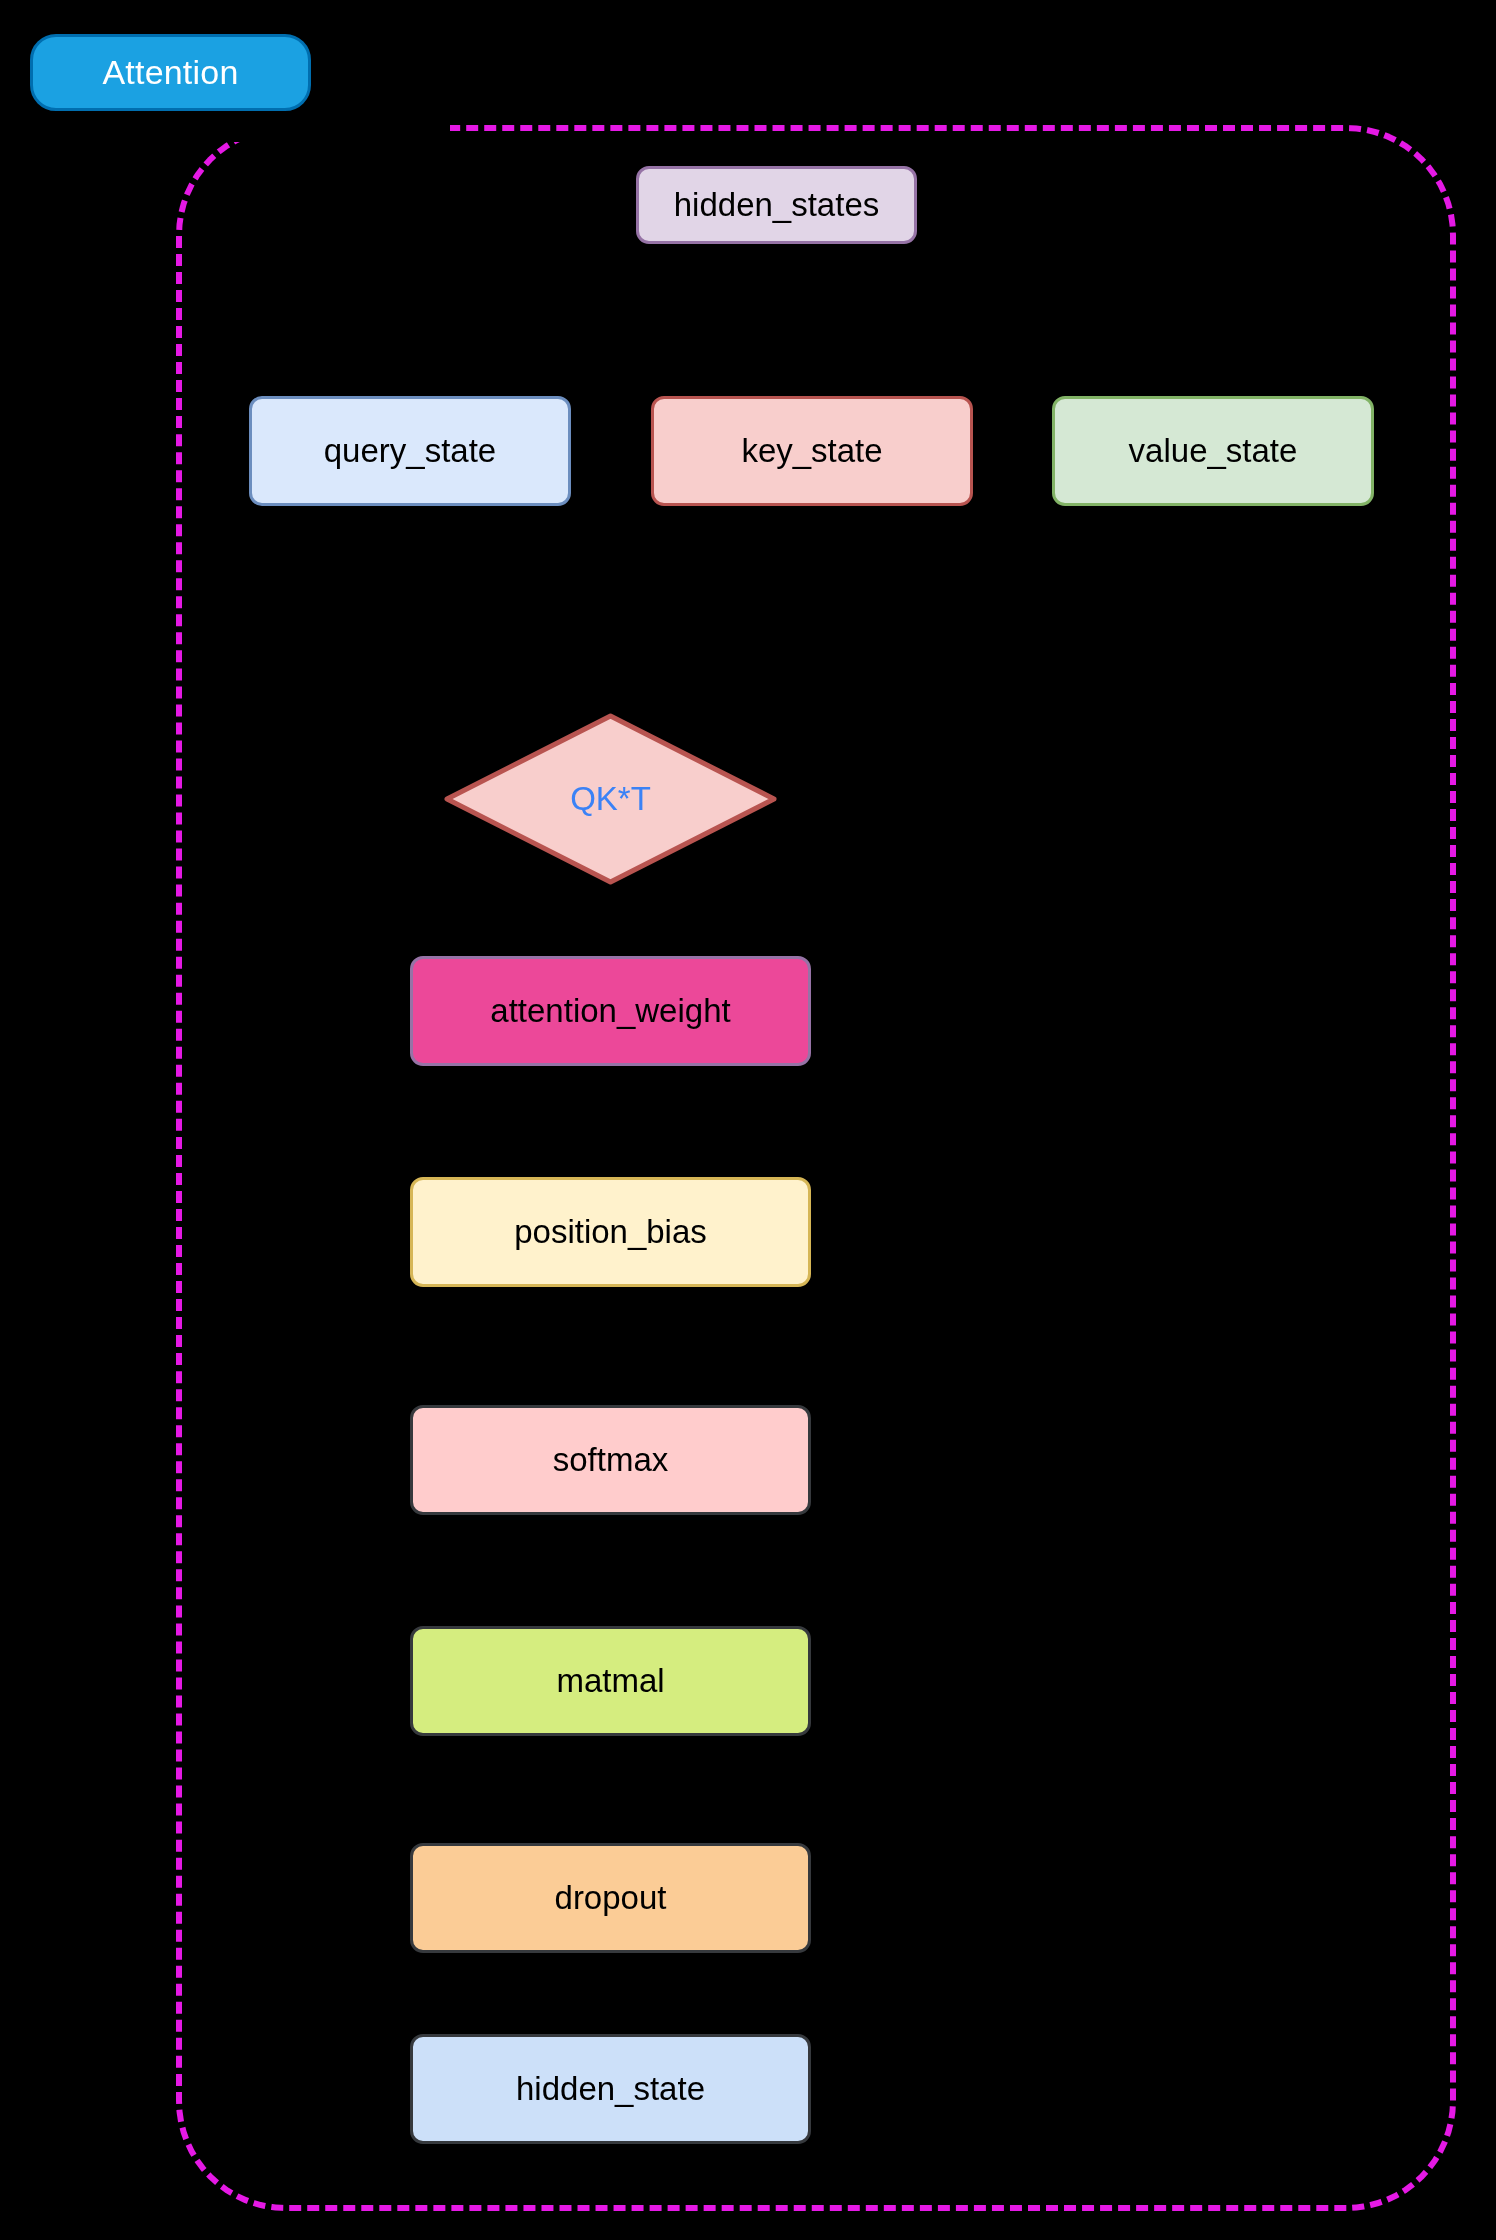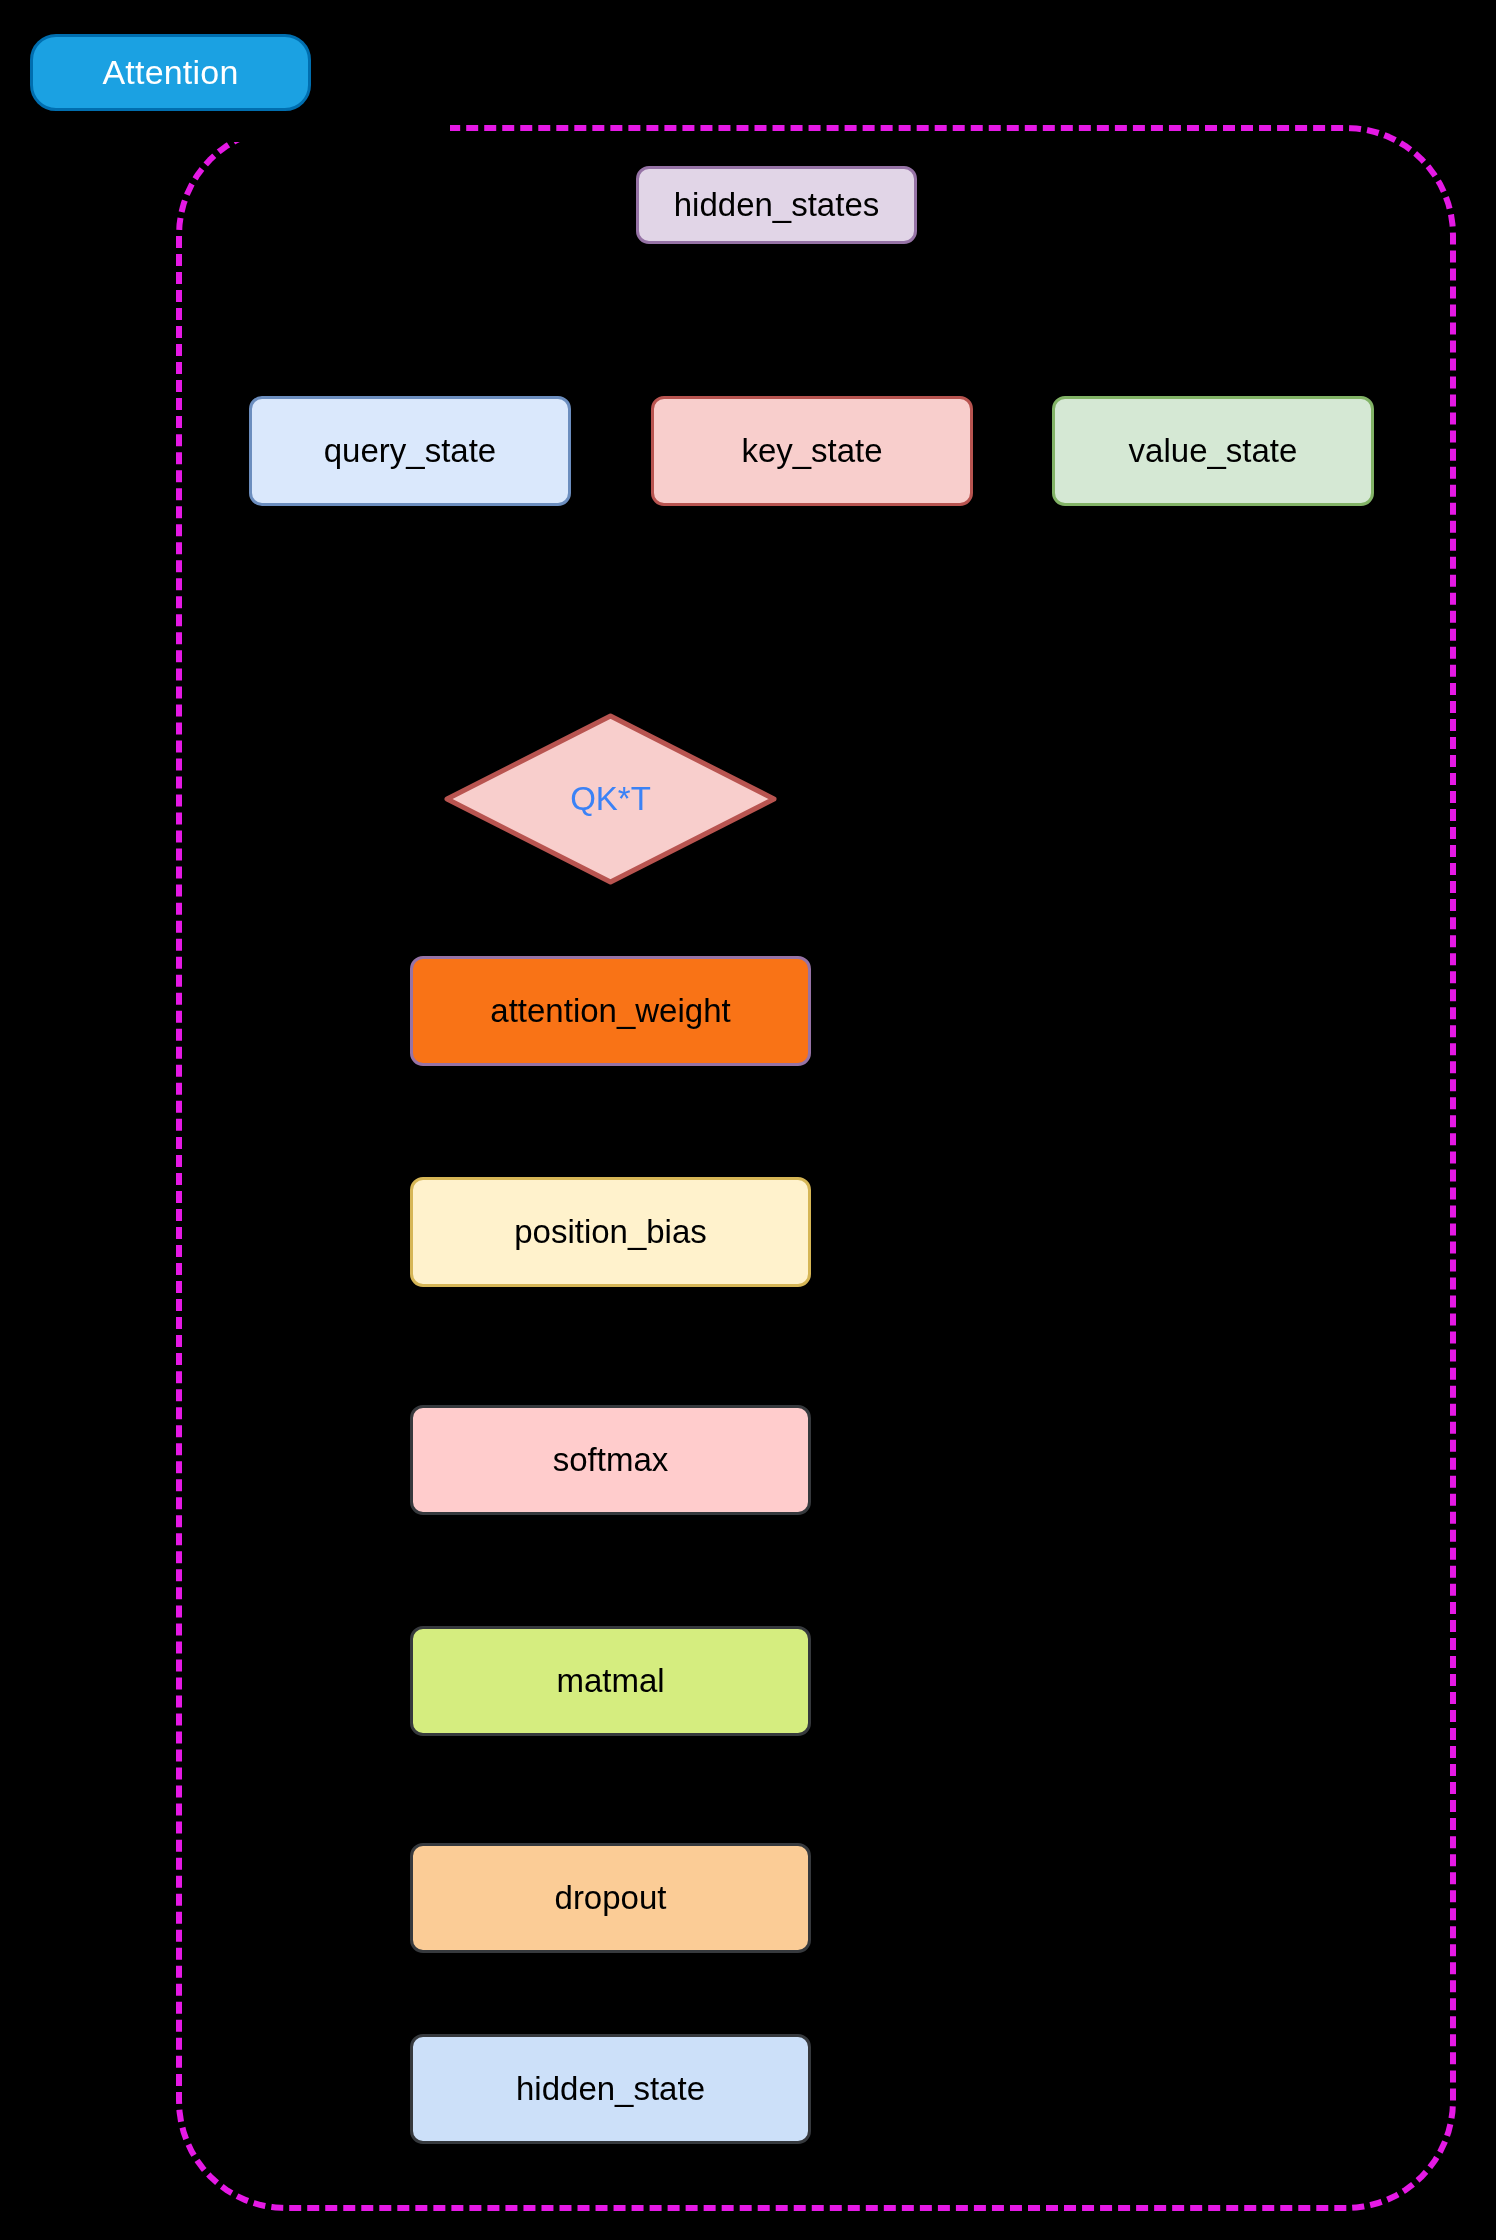--- a/index.html
+++ b/index.html
@@ -127,21 +127,21 @@
 
   <div class="node" style="left:1052px; top:396px; width:322px; height:110px; background:#d5e8d4; border-color:#82b366;">value_state</div>
 
   <div class="diamond-wrap" style="left:444px; top:713px; width:333px; height:172px;">
     <svg width="333" height="172" viewBox="0 0 333 172">
       <polygon points="166.5,3 330,86 166.5,169 3,86" fill="#f8cecc" stroke="#b85450" stroke-width="5" stroke-linejoin="round"></polygon>
     </svg>
     <div class="diamond-label" style="width:333px; height:172px;">QK*T</div>
   </div>
 
-  <div class="node" style="left:410px; top:956px; width:401px; height:110px; background:#f97316; border-color:#9673a6;">attention_weight</div>
+  <div class="node" style="left:410px; top:956px; width:401px; height:110px; background:#ec4899; border-color:#9673a6;">attention_weight</div>
 
   <div class="node" style="left:410px; top:1177px; width:401px; height:110px; background:#fff2cc; border-color:#d6b656;">position_bias</div>
 
   <div class="node" style="left:410px; top:1397px; width:401px; height:110px; background:#ffcccc; border-color:#36393d;margin-top:8px;">softmax</div>
 
   <div class="node" style="left:410px; top:1626px; width:401px; height:110px; background:#d5ed7f; border-color:#36393d;">matmal</div>
 
   <div class="node" style="left:410px; top:1843px; width:401px; height:110px; background:#fbcc96; border-color:#36393d;">dropout</div>
 
   <div class="node" style="left:410px; top:2034px; width:401px; height:110px; background:#cce0f9; border-color:#36393d;">hidden_state</div>

